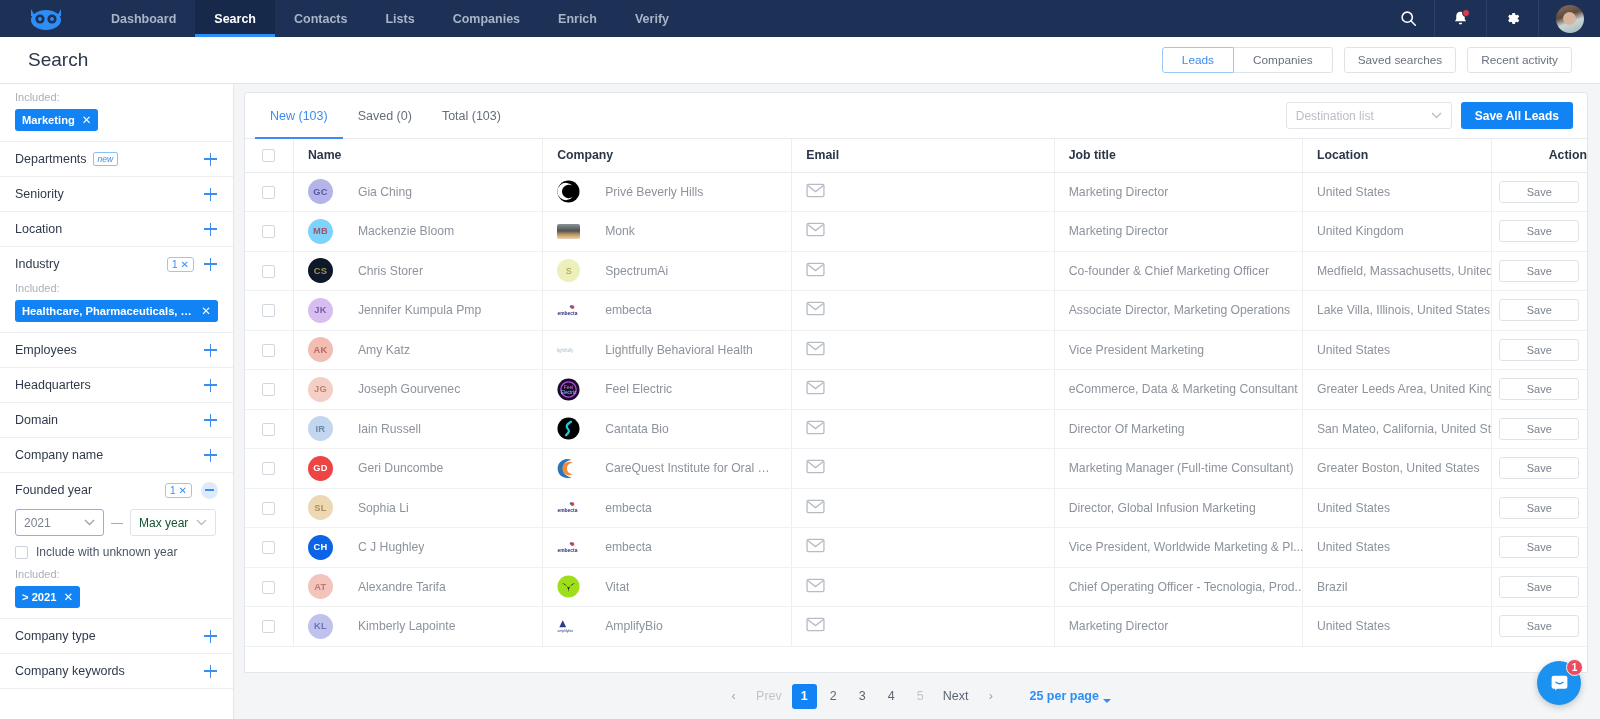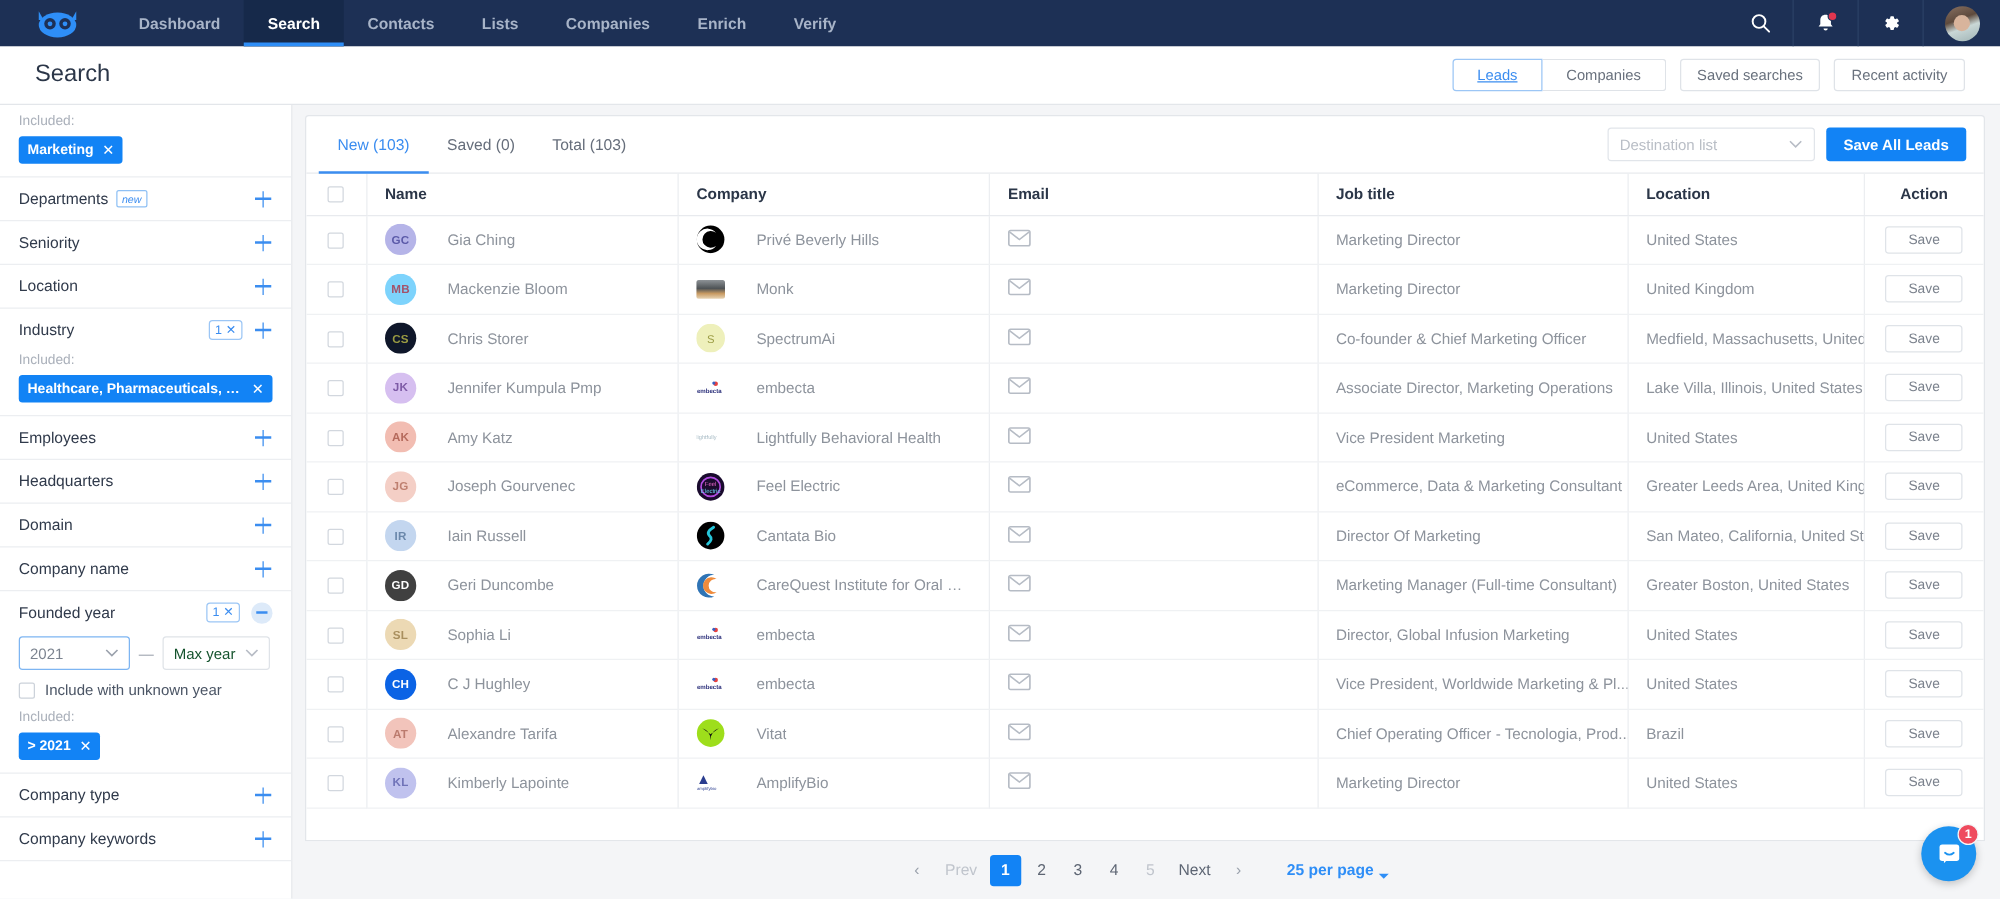--- a/index.html
+++ b/index.html
@@ -117,21 +117,20 @@
     color: #69717d;
     display: flex; align-items: center;
     cursor: pointer;
   }
   .seg-btn:first-child { border-radius: 3px 0 0 3px; }
   .seg-btn:last-child { border-radius: 0 3px 3px 0; border-left: none; }
   .seg-btn.active {
     color: #3b8df0;
     border-color: #9cc6f5;
     z-index: 2;
-    text-decoration: underline;
   }
   .plain-btn {
     height: 26px;
     padding: 0 13px;
     font-size: 11.8px;
     background: #fff;
     border: 1px solid #dfe3e8;
     border-radius: 3px;
     color: #69717d;
     display: flex; align-items: center;
@@ -356,21 +355,21 @@
     font-size: 12.3px;
     color: #2b3648;
     font-weight: 600;
     text-align: left;
     border-bottom: 1px solid #e8eaee;
     border-right: 1px solid #eceef1;
     padding: 0 14px;
     background: #fff;
     white-space: nowrap;
   }
-  thead th:last-child { border-right: none; text-align: center; padding: 0; }
+  thead th:last-child { border-right: none; text-align: right; padding: 0; }
   tbody td {
     height: 39.5px;
     border-bottom: 1px solid #eff1f3;
     border-right: 1px solid #eceef1;
     padding: 0 14px;
     font-size: 12.2px;
     color: #8d939c;
     overflow: hidden;
     white-space: nowrap;
   }
@@ -410,21 +409,21 @@
   .logo {
     width: 23px; height: 23px;
     flex: 0 0 23px;
     display: flex; align-items: center; justify-content: center;
     font-size: 8px;
     overflow: hidden;
     border-radius: 3px;
   }
   .mail-ico { color: #b6bcc5; }
   .save-btn {
-    width: 62px; height: 22px;
+    width: 80px; height: 22px;
     border: 1px solid #dfe3e8;
     border-radius: 3px;
     background: #fff;
     font-size: 11px;
     color: #7b828d;
     cursor: pointer;
     font-family: "Liberation Sans", sans-serif;
   }
 
   
@@ -942,21 +941,21 @@
                       <path d="M1.6 2.6 L10 9.2 L18.4 2.6" fill="none" stroke="#b6bcc5" stroke-width="1.4"></path>
                     </svg></span></td>
                 <td>Director Of Marketing</td>
                 <td>San Mateo, California, United States</td>
                 <td><button class="save-btn">Save</button></td>
               </tr>
               <tr>
                 <td class="col-chk"><span class="cell-chk"></span></td>
                 <td>
                   <div class="name-cell">
-                    <span class="av" style="background:#404040;color:#ffffff">GD</span>
+                    <span class="av" style="background:#ef4444;color:#ffffff">GD</span>
                     <span class="nm">Geri Duncombe</span>
                   </div>
                 </td>
                 <td>
                   <div class="comp-cell">
                     <span class="logo">
                       <svg viewBox="0 0 24 24" width="23" height="23">
                         <path d="M15 3 A10 10 0 1 0 15 21 A8.5 8.5 0 1 1 15 3z" fill="#2f74b5"></path>
                         <path d="M17 6.5 A7 7 0 1 0 17 17.5 A5.6 5.6 0 1 1 17 6.5z" fill="#ef8b3c"></path>
                       </svg>

